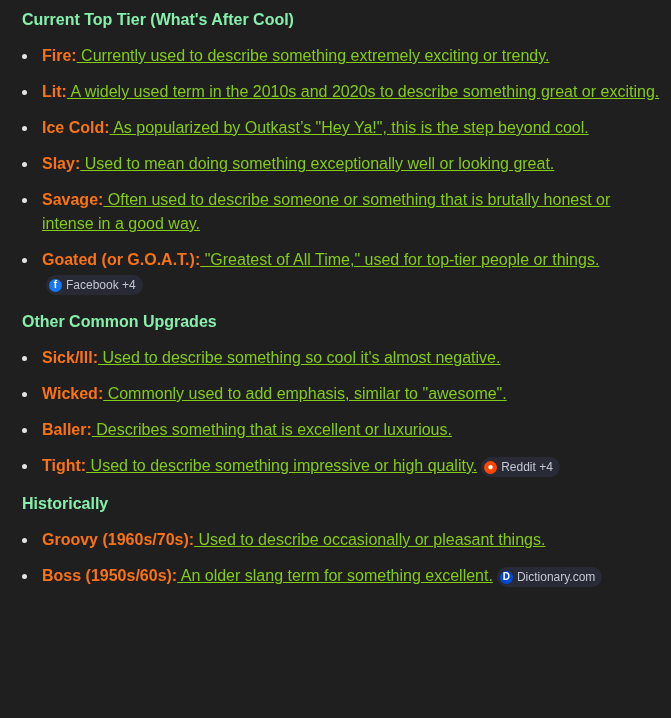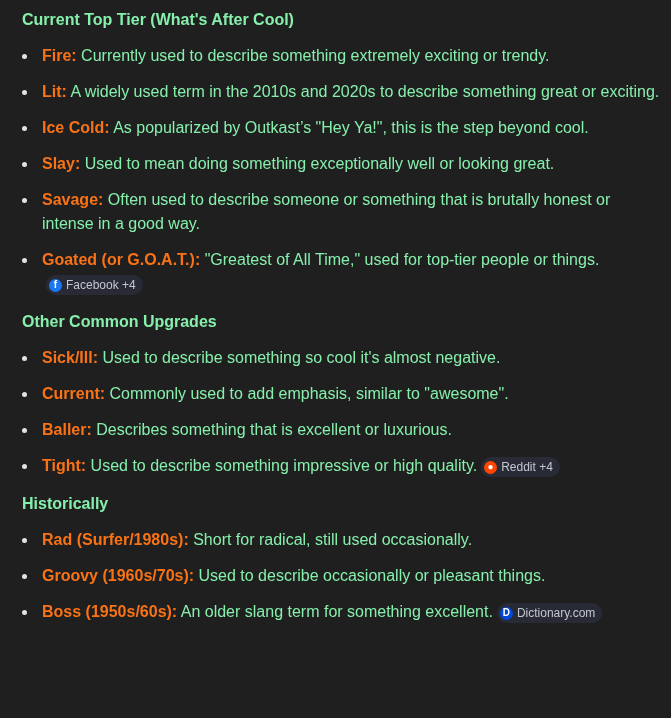--- a/index.html
+++ b/index.html
@@ -48,21 +48,22 @@
       width: 5px;
       height: 5px;
       border-radius: 50%;
       background: #e3e3e3;
     }
     .term {
       font-weight: bold;
       color: #f97316;
     }
     .desc {
-      color: #86efac;
+      color: #84cc16;
+      text-decoration: underline;
     }
     .chip {
       display: inline-flex;
       align-items: center;
       gap: 4px;
       height: 20px;
       padding: 0 7px 0 3px;
       margin-left: 4px;
       border-radius: 10px;
       background: #282a36;
@@ -105,33 +106,32 @@
             <span class="chip-icon fb">f</span>
             <span>Facebook +4</span>
           </span></li>
     </ul>
   </div>
 
   <div class="gap-heading">
     <p class="section-heading">Other Common Upgrades</p>
     <ul class="items">
       <li><span class="term">Sick/Ill:</span><span class="desc"> Used to describe something so cool it's almost negative.</span></li>
-      <li><span class="term">Current:</span><span class="desc"> Commonly used to add emphasis, similar to "awesome".</span></li>
+      <li><span class="term">Wicked:</span><span class="desc"> Commonly used to add emphasis, similar to "awesome".</span></li>
       <li><span class="term">Baller:</span><span class="desc"> Describes something that is excellent or luxurious.</span></li>
       <li><span class="term">Tight:</span><span class="desc"> Used to describe something impressive or high quality.</span><span class="chip">
             <span class="chip-icon rd">●</span>
             <span>Reddit +4</span>
           </span></li>
     </ul>
   </div>
 
   <div class="gap-heading">
     <p class="section-heading">Historically</p>
     <ul class="items">
-      <li><span class="term">Rad (Surfer/1980s):</span><span class="desc"> Short for radical, still used occasionally.</span></li>
       <li><span class="term">Groovy (1960s/70s):</span><span class="desc"> Used to describe occasionally or pleasant things.</span></li>
       <li><span class="term">Boss (1950s/60s):</span><span class="desc"> An older slang term for something excellent.</span><span class="chip">
             <span class="chip-icon dc">D</span>
             <span>Dictionary.com</span>
           </span></li>
     </ul>
   </div>
 
 </div>
 

